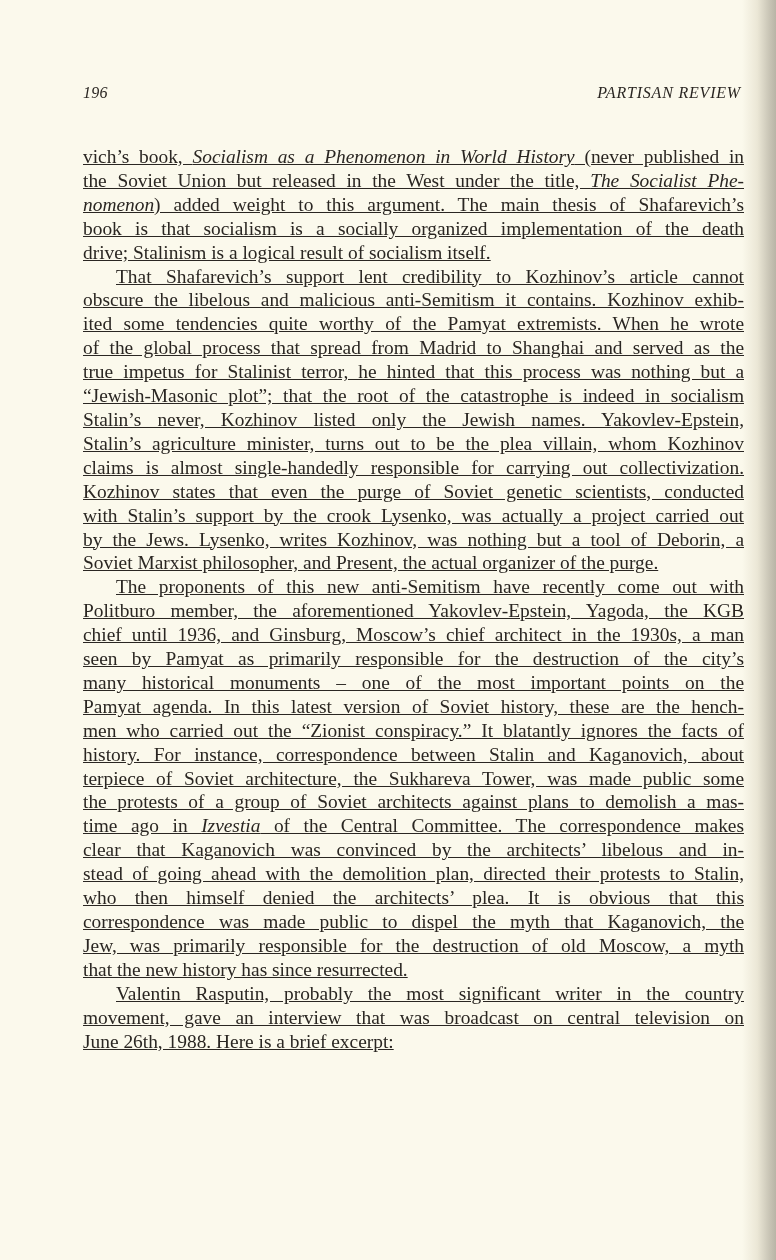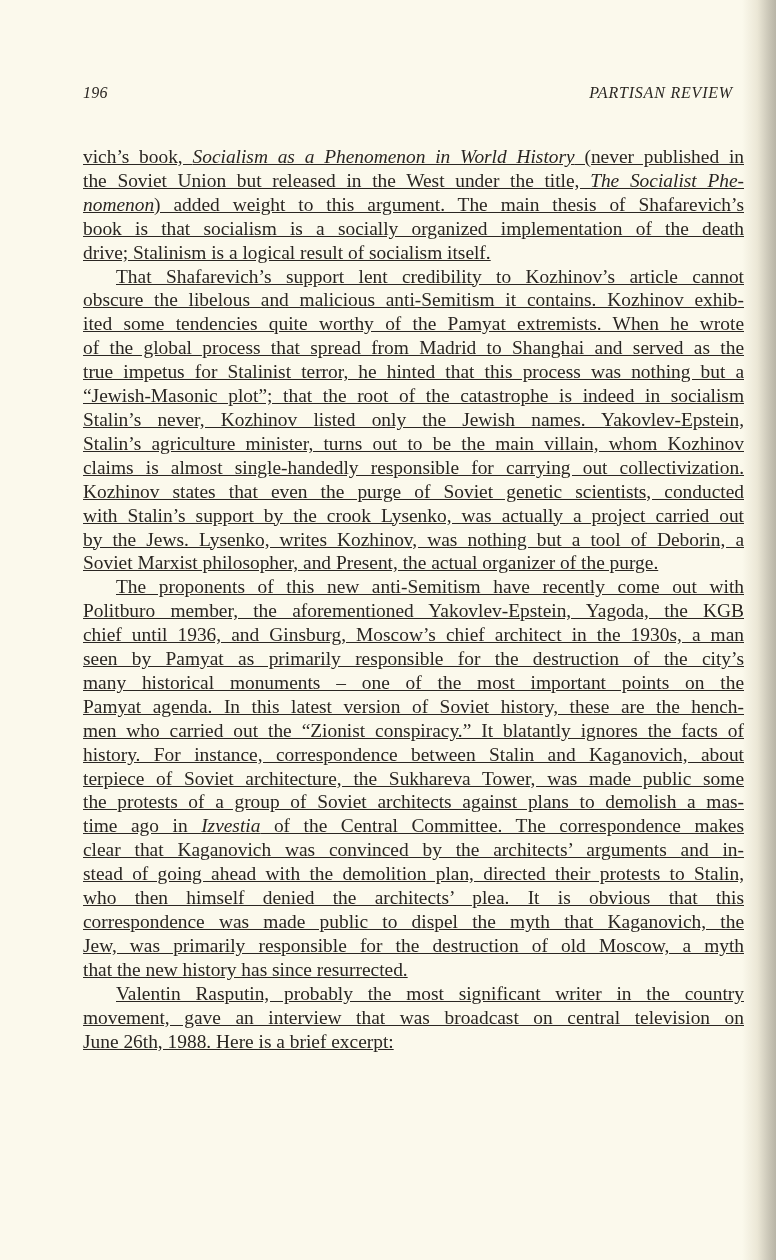--- a/index.html
+++ b/index.html
@@ -12,21 +12,21 @@
   }
   .edge-shade {
     position: absolute; top: 0; right: 0; width: 34px; height: 1260px;
     background: linear-gradient(to right, rgba(251,249,236,0) 0%, #ebe7d6 45%, #c9c5b6 80%, #b8b4a6 100%);
   }
   .running-head {
     position: absolute; top: 84px; left: 83px; width: 658px; height: 24px;
     font-size: 16px; letter-spacing: 0.3px; font-style: italic;
   }
   .page-number { position: absolute; left: 0; top: 0; }
-  .journal-title { position: absolute; right: 8px; top: 0; letter-spacing: 0.8px; }
+  .journal-title { position: absolute; right: 0; top: 0; letter-spacing: 0.8px; }
   .body-text {
     position: absolute; top: 145px; left: 83px; width: 661px;
     font-size: 19.4px; line-height: 23.9px;
     text-align: justify;
   }
   .body-text p { margin: 0; }
   .body-text p.indent { text-indent: 33px; }
   .body-text .ln { display: block; text-align: justify; text-align-last: justify; white-space: nowrap; text-decoration: underline; }
   .body-text .ln.last { text-align-last: left; }
   em { font-style: italic; }
@@ -50,40 +50,40 @@
       <span class="ln last">drive; Stalinism is a logical result of socialism itself.</span>
     </p>
     <p class="indent" style="text-indent: 0px;">
       <span class="ln" style="padding-left: 33px;">That Shafarevich’s support lent credibility to Kozhinov’s article cannot</span>
       <span class="ln">obscure the libelous and malicious anti-Semitism it contains. Kozhinov exhib-</span>
       <span class="ln">ited some tendencies quite worthy of the Pamyat extremists. When he wrote</span>
       <span class="ln">of the global process that spread from Madrid to Shanghai and served as the</span>
       <span class="ln">true impetus for Stalinist terror, he hinted that this process was nothing but a</span>
       <span class="ln">“Jewish-Masonic plot”; that the root of the catastrophe is indeed in socialism</span>
       <span class="ln">Stalin’s never, Kozhinov listed only the Jewish names. Yakovlev-Epstein,</span>
-      <span class="ln">Stalin’s agriculture minister, turns out to be the main villain, whom Kozhinov</span>
+      <span class="ln">Stalin’s agriculture minister, turns out to be the plea villain, whom Kozhinov</span>
       <span class="ln">claims is almost single-handedly responsible for carrying out collectivization.</span>
       <span class="ln">Kozhinov states that even the purge of Soviet genetic scientists, conducted</span>
       <span class="ln">with Stalin’s support by the crook Lysenko, was actually a project carried out</span>
       <span class="ln">by the Jews. Lysenko, writes Kozhinov, was nothing but a tool of Deborin, a</span>
       <span class="ln last">Soviet Marxist philosopher, and Present, the actual organizer of the purge.</span>
     </p>
     <p class="indent" style="text-indent: 0px;">
       <span class="ln" style="padding-left: 33px;">The proponents of this new anti-Semitism have recently come out with</span>
       <span class="ln">Politburo member, the aforementioned Yakovlev-Epstein, Yagoda, the KGB</span>
       <span class="ln">chief until 1936, and Ginsburg, Moscow’s chief architect in the 1930s, a man</span>
       <span class="ln">seen by Pamyat as primarily responsible for the destruction of the city’s</span>
       <span class="ln">many historical monuments – one of the most important points on the</span>
       <span class="ln">Pamyat agenda. In this latest version of Soviet history, these are the hench-</span>
       <span class="ln">men who carried out the “Zionist conspiracy.” It blatantly ignores the facts of</span>
       <span class="ln">history. For instance, correspondence between Stalin and Kaganovich, about</span>
       <span class="ln">terpiece of Soviet architecture, the Sukhareva Tower, was made public some</span>
       <span class="ln">the protests of a group of Soviet architects against plans to demolish a mas-</span>
       <span class="ln">time ago in <em>Izvestia</em> of the Central Committee. The correspondence makes</span>
-      <span class="ln">clear that Kaganovich was convinced by the architects’ arguments and in-</span>
+      <span class="ln">clear that Kaganovich was convinced by the architects’ libelous and in-</span>
       <span class="ln">stead of going ahead with the demolition plan, directed their protests to Stalin,</span>
       <span class="ln">who then himself denied the architects’ plea. It is obvious that this</span>
       <span class="ln">correspondence was made public to dispel the myth that Kaganovich, the</span>
       <span class="ln">Jew, was primarily responsible for the destruction of old Moscow, a myth</span>
       <span class="ln last">that the new history has since resurrected.</span>
     </p>
     <p class="indent" style="text-indent: 0px;">
       <span class="ln" style="padding-left: 33px;">Valentin Rasputin, probably the most significant writer in the country</span>
       <span class="ln">movement, gave an interview that was broadcast on central television on</span>
       <span class="ln last">June 26th, 1988. Here is a brief excerpt:</span>

